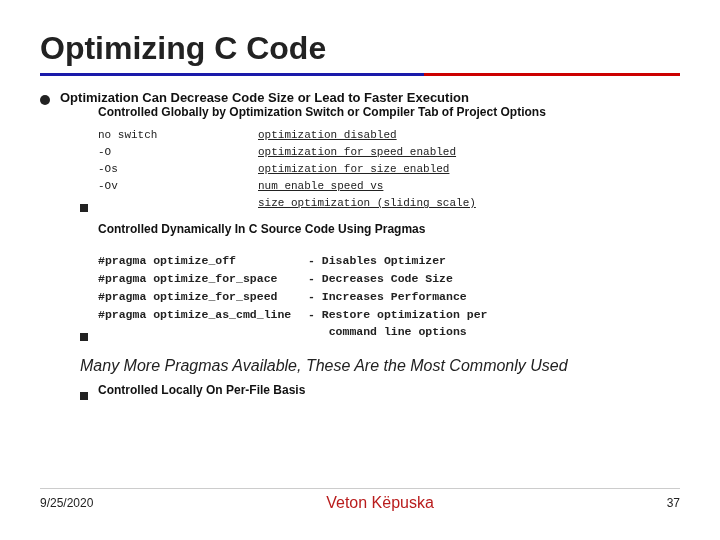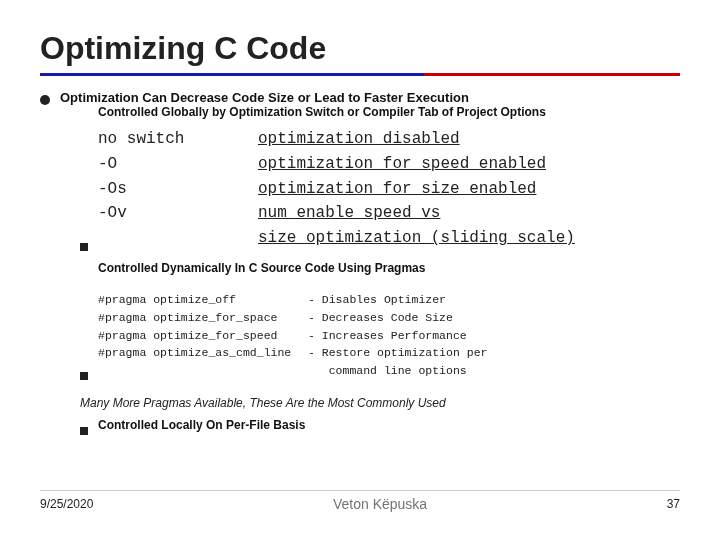--- a/index.html
+++ b/index.html
@@ -66,21 +66,21 @@
     }
     .sub-heading {
       font-weight: bold;
       font-size: 12px;
       color: #111;
       margin-bottom: 3px;
     }
     .two-col-table {
       display: grid;
       grid-template-columns: 160px 1fr;
-      font-size: 16px;
+      font-size: 11px;
       font-family: 'Courier New', monospace;
       color: #222;
       margin-top: 8px;
       margin-left: 0;
       line-height: 1.55;
     }
     .two-col-table .col-left {
       color: #222;
     }
     .two-col-table .col-right {
@@ -88,43 +88,44 @@
       text-decoration: underline;
     }
     .pragma-table {
       display: grid;
       grid-template-columns: 210px 1fr;
       font-size: 11.5px;
       font-family: 'Courier New', monospace;
       color: #222;
       margin-top: 16px;
       line-height: 1.55;
+      font-weight: bold;
     }
     .more-pragmas {
-      font-size: 12px;
+      font-size: 16px;
       font-style: italic;
       color: #222;
       margin: 16px 0 8px 20px;
     }
     .footer {
       position: absolute;
       bottom: 28px;
       left: 40px;
       right: 40px;
       display: flex;
       justify-content: space-between;
       align-items: center;
       font-size: 12px;
       color: #222;
       border-top: 1px solid #ccc;
       padding-top: 5px;
     }
     .footer-center {
-      font-size: 14px;
-      color: #737373;
+      font-size: 16px;
+      color: #b91c1c;
     }
   </style>
 </head>
 <body>
 
 <div class="slide">
   <div class="title">Optimizing C Code</div>
   <div class="title-underline"></div>
 
   <div class="main-bullet">

